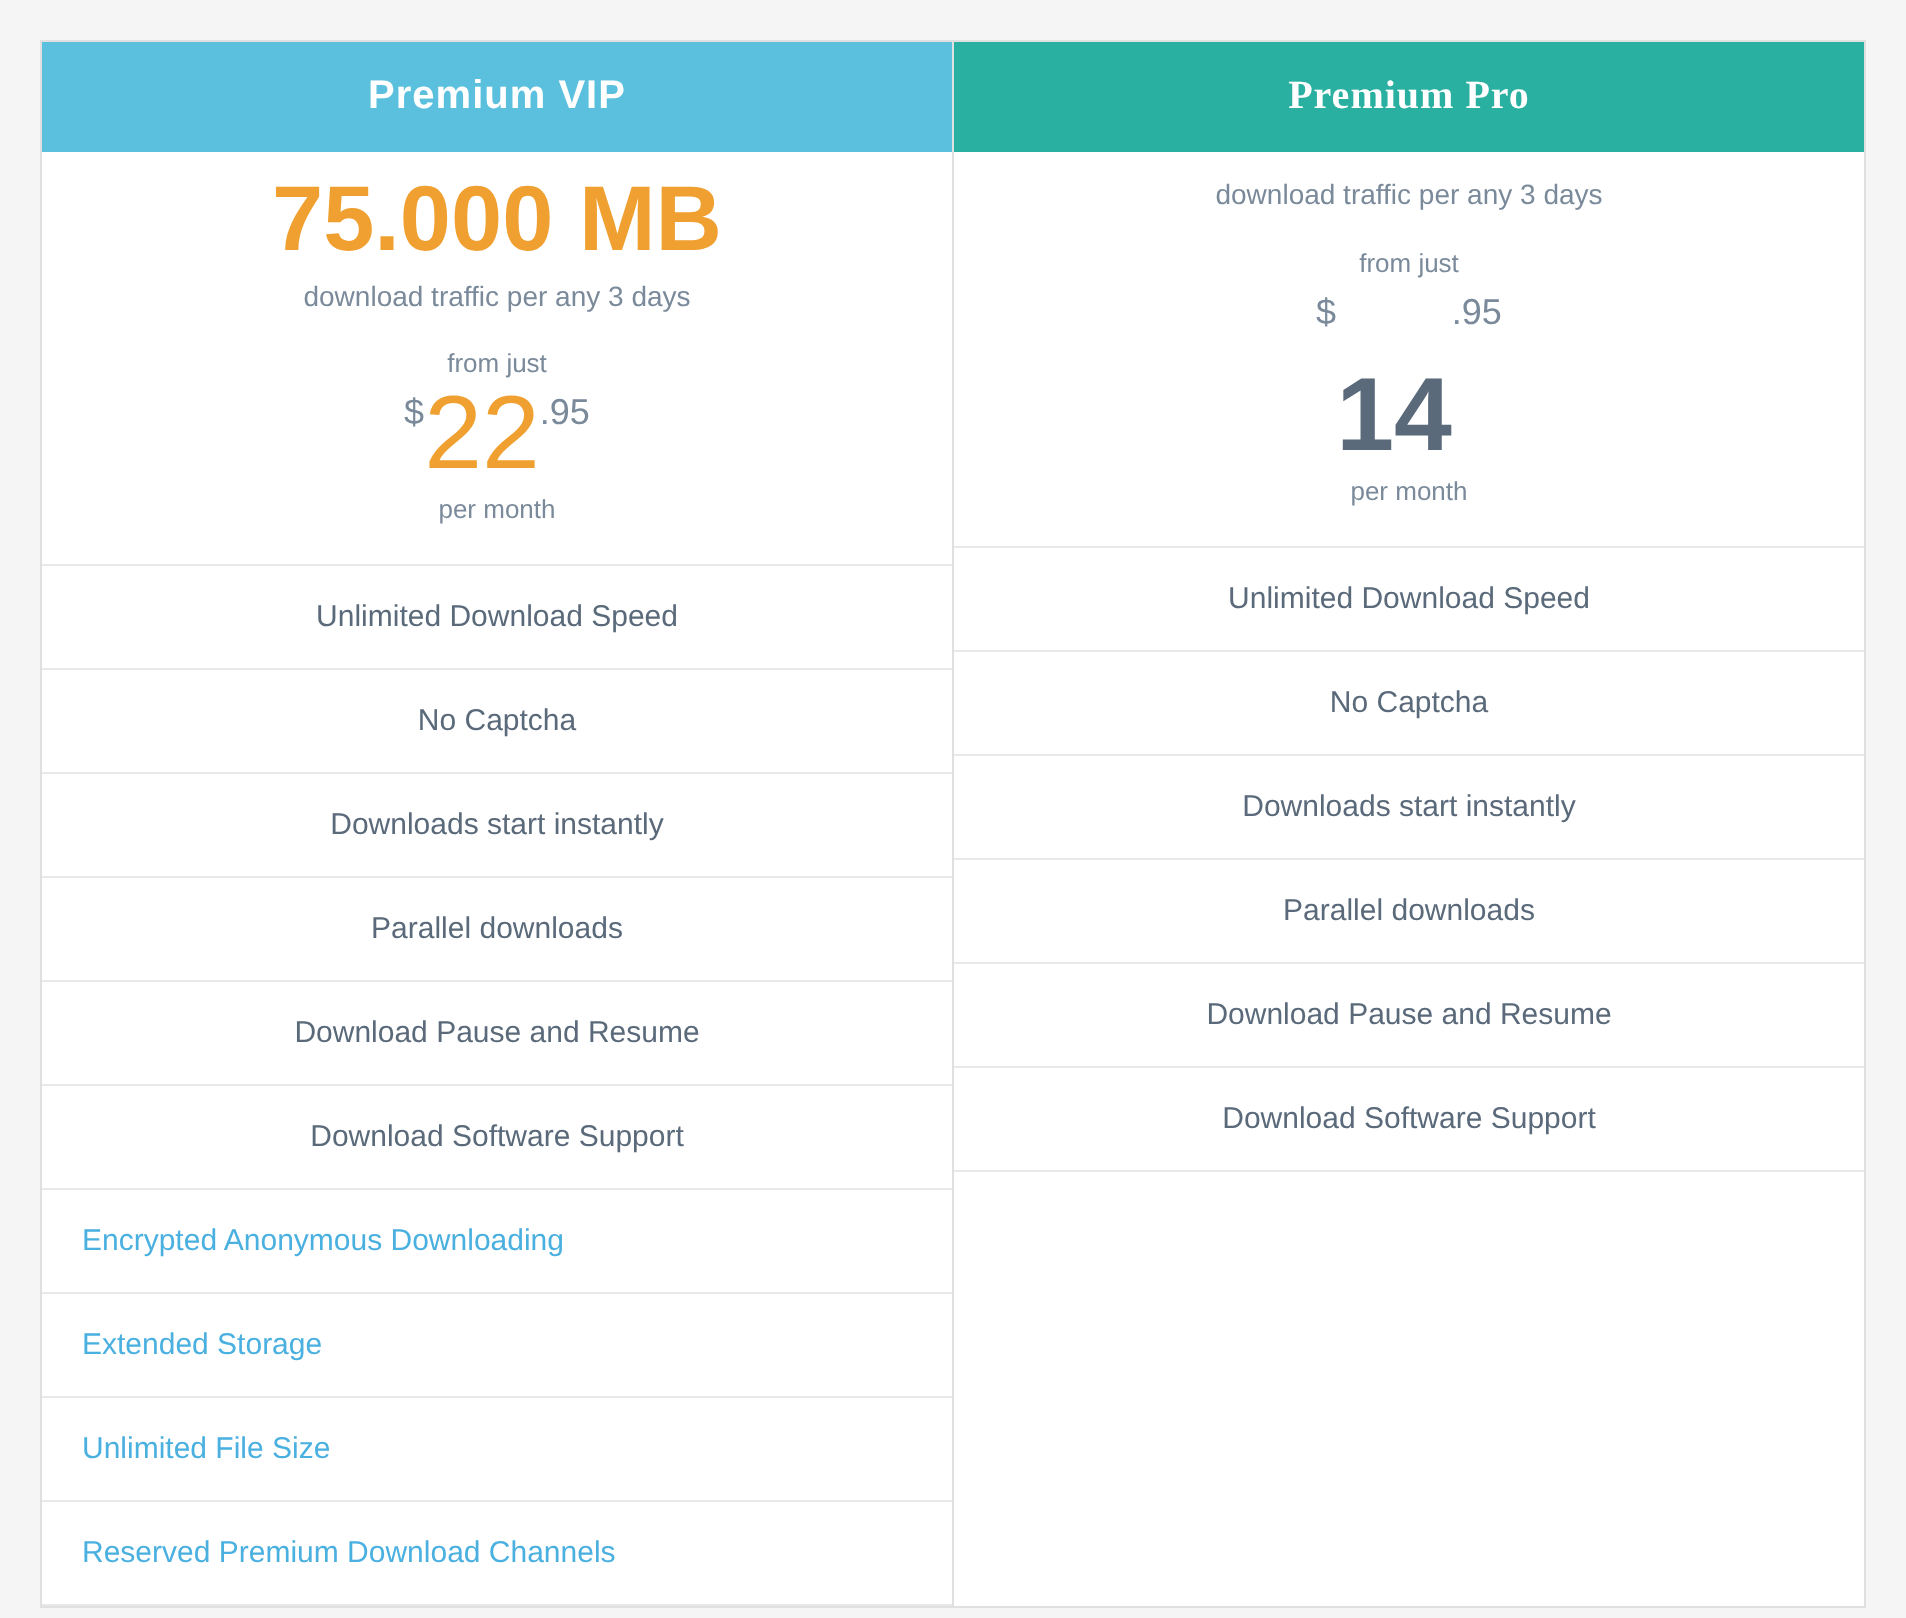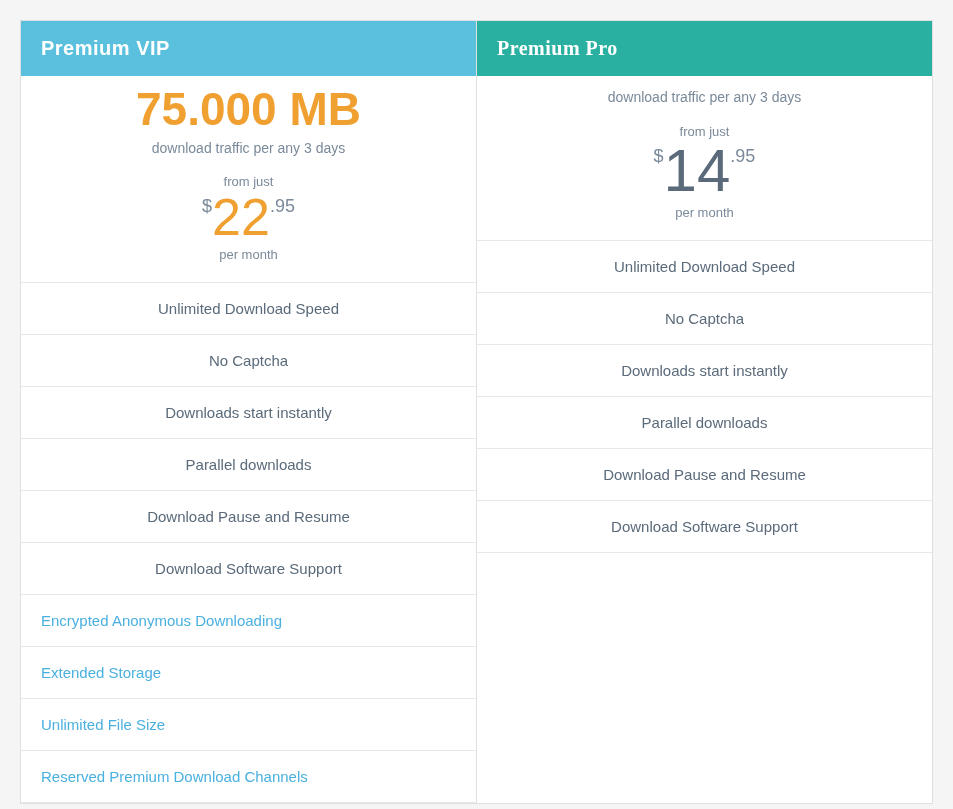--- a/index.html
+++ b/index.html
@@ -31,20 +31,21 @@
       border: 1px solid #e0e0e0;
       overflow: hidden;
     }
 
     .pricing-card + .pricing-card {
       border-left: none;
     }
 
     .card-header {
       padding: 16px 20px;
+      text-align: center;
       color: #fff;
       font-size: 20px;
       font-weight: 700;
       letter-spacing: 0.5px;
     }
 
     .card-header-vip {
       background: #5bc0de;
     }
 
@@ -105,24 +106,25 @@
     }
 
     .price-main-vip {
       font-size: 52px;
       font-weight: 400;
       color: #f0a030;
       line-height: 1;
     }
 
     .price-main-pro {
-      font-size: 60px;
-      font-weight: 400;
+      font-size: 52px;
+      font-weight: 700;
       color: #5a6a7a;
       line-height: 1;
+      margin-top: 41px;
     }
 
     .price-cents {
       font-size: 18px;
       color: #7a8a9a;
       margin-top: 6px;
       font-weight: 500;
     }
 
     .per-month {

